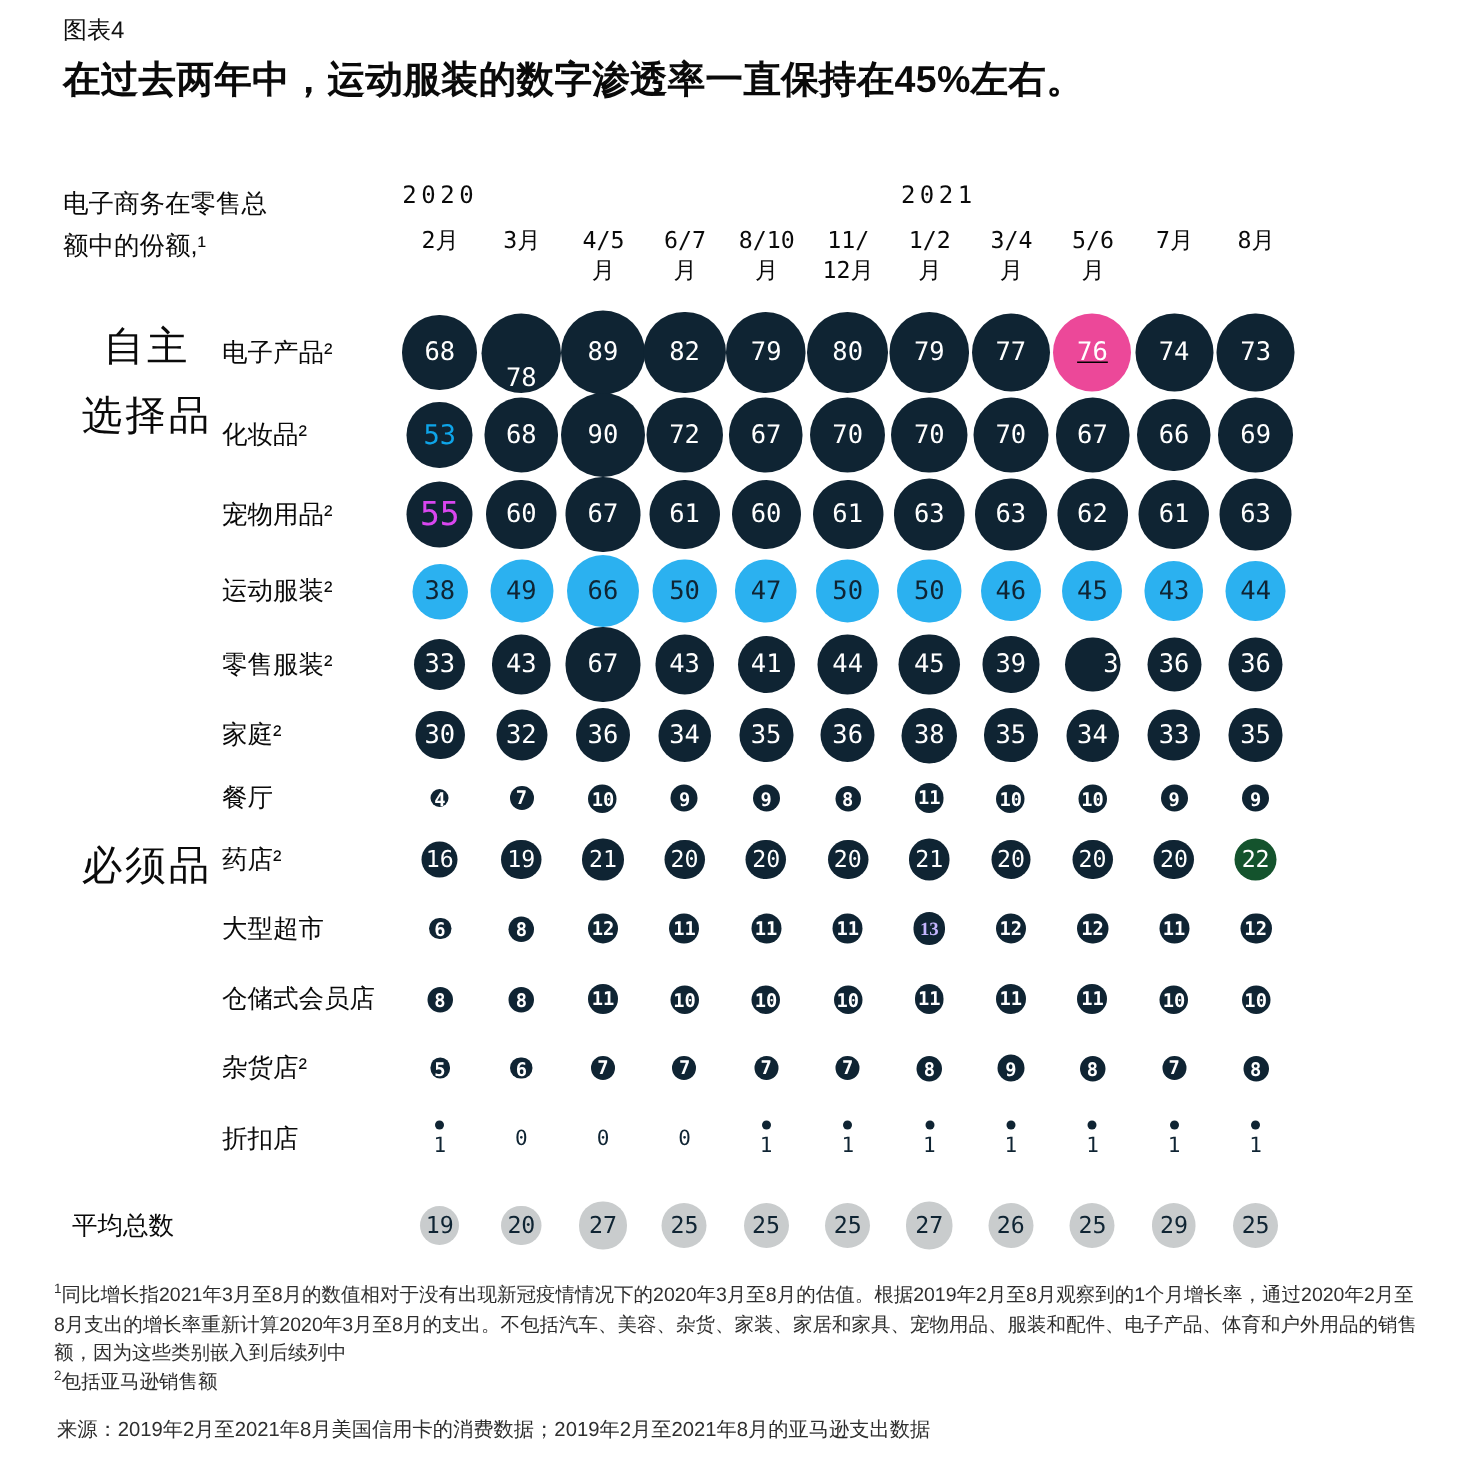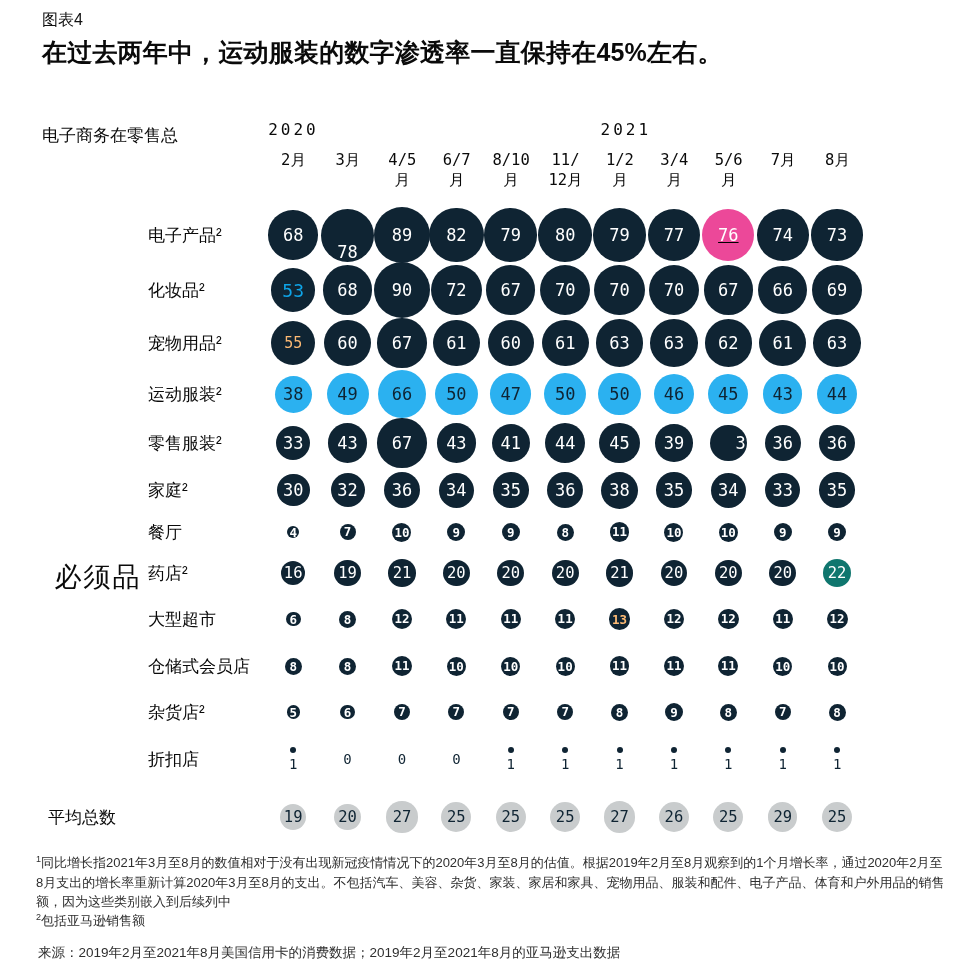--- a/index.html
+++ b/index.html
@@ -35,20 +35,21 @@
 </style>
 </head>
 <body>
 
 <div id="exhibit-label" class="abs">图表4</div>
 <div id="title" class="abs">在过去两年中，运动服装的数字渗透率一直保持在45%左右。</div>
 
 <div id="chart">
   <div id="axis-note">
     <div>电子商务在零售总</div>
+    <div>额中的份额,¹</div>
   </div>
   <div id="rows">
       <div class="brow" style="height: 56px;">
         <div class="rlabel">电子产品²</div>
         <div class="cells">
           <div class="cell">
             <div class="bubble" style="height: 49.5px; width: 49.5px; background: rgb(15, 36, 51);">
               <span style="color: rgb(255, 255, 255); font-size: 17px;">68</span>
             </div>
           </div>
@@ -162,21 +163,21 @@
               <span style="color: rgb(255, 255, 255); font-size: 17px;">69</span>
             </div>
           </div>
         </div>
       </div>
       <div class="brow" style="height: 52px;">
         <div class="rlabel">宠物用品²</div>
         <div class="cells">
           <div class="cell">
             <div class="bubble" style="height: 44.5px; width: 44.5px; background: rgb(15, 36, 51);">
-              <span style="color: #fdba74; font-size: 15px;">55</span>
+              <span style="color: #d946ef; font-size: 22px;">55</span>
             </div>
           </div>
           <div class="cell">
             <div class="bubble" style="height: 46.5px; width: 46.5px; background: rgb(15, 36, 51);">
               <span style="color: rgb(255, 255, 255); font-size: 17px;">60</span>
             </div>
           </div>
           <div class="cell">
             <div class="bubble" style="height: 49.1px; width: 49.1px; background: rgb(15, 36, 51);">
               <span style="color: rgb(255, 255, 255); font-size: 17px;">67</span>
@@ -511,21 +512,21 @@
             <div class="bubble" style="height: 26.8px; width: 26.8px; background: rgb(15, 36, 51);">
               <span style="color: rgb(255, 255, 255); font-size: 15.5px;">20</span>
             </div>
           </div>
           <div class="cell">
             <div class="bubble" style="height: 26.8px; width: 26.8px; background: rgb(15, 36, 51);">
               <span style="color: rgb(255, 255, 255); font-size: 15.5px;">20</span>
             </div>
           </div>
           <div class="cell">
-            <div class="bubble" style="height: 28.1px; width: 28.1px; background: #0f766e;">
+            <div class="bubble" style="height: 28.1px; width: 28.1px; background: #14532d;">
               <span style="color: rgb(255, 255, 255); font-size: 15.5px;">22</span>
             </div>
           </div>
         </div>
       </div>
       <div class="brow" style="height: 48px;">
         <div class="rlabel">大型超市</div>
         <div class="cells">
           <div class="cell">
             <div class="bubble" style="height: 14.7px; width: 14.7px; background: rgb(15, 36, 51);">
@@ -552,21 +553,21 @@
               <span style="color: rgb(255, 255, 255); font-size: 12.5px; font-weight: bold;">11</span>
             </div>
           </div>
           <div class="cell">
             <div class="bubble" style="height: 19.9px; width: 19.9px; background: rgb(15, 36, 51);">
               <span style="color: rgb(255, 255, 255); font-size: 12.5px; font-weight: bold;">11</span>
             </div>
           </div>
           <div class="cell">
             <div class="bubble" style="height: 21.6px; width: 21.6px; background: rgb(15, 36, 51);">
-              <span style="color: #fdba74; font-size: 12.5px; font-weight: bold;">13</span>
+              <span style="color: #c4b5fd; font-size: 12.5px; font-weight: bold; font-family: Liberation Serif, serif;">13</span>
             </div>
           </div>
           <div class="cell">
             <div class="bubble" style="height: 20.8px; width: 20.8px; background: rgb(15, 36, 51);">
               <span style="color: rgb(255, 255, 255); font-size: 12.5px; font-weight: bold;">12</span>
             </div>
           </div>
           <div class="cell">
             <div class="bubble" style="height: 20.8px; width: 20.8px; background: rgb(15, 36, 51);">
               <span style="color: rgb(255, 255, 255); font-size: 12.5px; font-weight: bold;">12</span>
@@ -845,20 +846,24 @@
     </div>
     <div class="colhead" style="left: 653.2px;">
       <div>5/6</div>
       <div>月</div>
     </div>
     <div class="colhead" style="left: 707.6px;">
       <div>7月</div>
     </div>
     <div class="colhead" style="left: 762px;">
       <div>8月</div>
+    </div>
+    <div class="group-label" style="left: 0px; top: 96px;">
+      <div>自主</div>
+      <div>选择品</div>
     </div>
     <div class="group-label" style="left: 0px; top: 442px;">
       <div>必须品</div>
     </div>
   </div>
 
 <div id="footnotes"><sup>1</sup><span>同比增长指2021年3月至8月的数值相对于没有出现新冠疫情情况下的2020年3月至8月的估值。根据2019年2月至8月观察到的1个月增长率，通过2020年2月至8月支出的增长率重新计算2020年3月至8月的支出。不包括汽车、美容、杂货、家装、家居和家具、宠物用品、服装和配件、电子产品、体育和户外用品的销售额，因为这些类别嵌入到后续列中</span></div>
 <div id="footnote-2"><sup>2</sup><span>包括亚马逊销售额</span></div>
 <div id="source-line">来源：2019年2月至2021年8月美国信用卡的消费数据；2019年2月至2021年8月的亚马逊支出数据</div>
 

